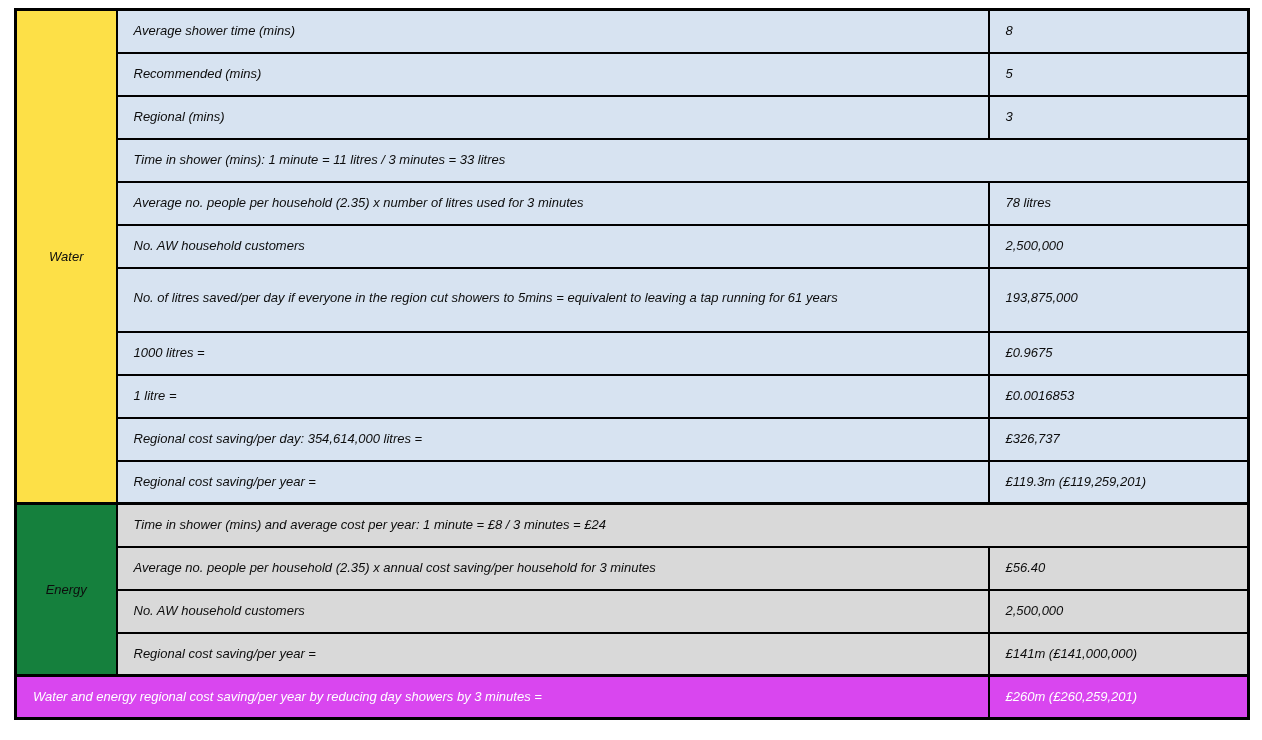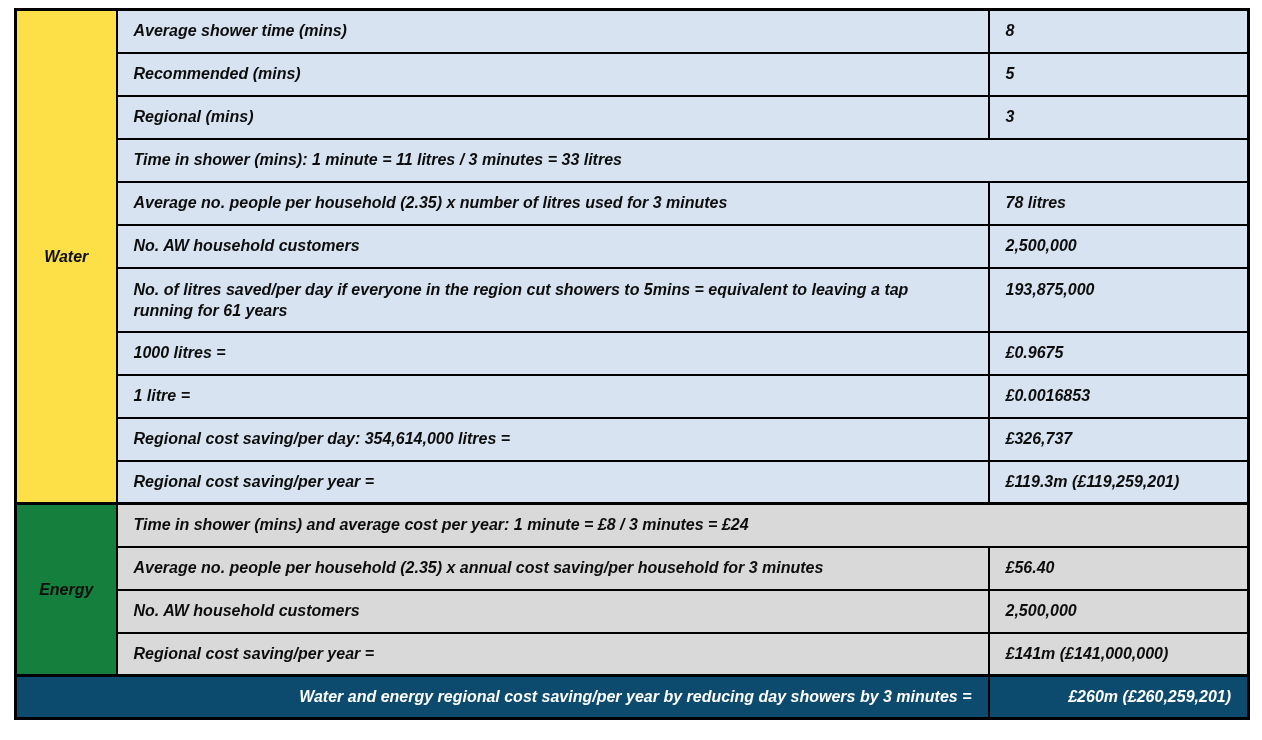--- a/index.html
+++ b/index.html
@@ -19,52 +19,51 @@
     left: 14px;
     top: 8px;
     width: 1233px;
     border-collapse: collapse;
     table-layout: fixed;
     border: 3px solid #000000;
   }
   table.savings td {
     border: 2px solid #000000;
     font-style: italic;
-    font-weight: 700;
-    font-size: 16px;
+    font-weight: 400;
+    font-size: 13px;
     line-height: 1.35;
     color: #0d0d0d;
     padding: 8px 16px;
     vertical-align: middle;
     overflow: hidden;
   }
   tr.r      { height: 43px; }
   tr.r-tall { height: 64px; }
-  tr.r-tall td { vertical-align: top; padding-top: 10px; }
+  tr.r-tall td { vertical-align: top; padding-top: 20px; }
 
   td.cell-water  { background: #d7e3f1; }
   td.cell-energy { background: #d9d9d9; }
 
   td.hdr {
     text-align: center;
     color: #ffffff;
     font-size: 15px;
     padding: 4px 4px;
     vertical-align: middle;
   }
   td.hdr-water  { background: #fde047; }
   td.hdr-energy { background: #15803d; }
 
   tr.section-top td { border-top: 3px solid #000000; }
 
   tr.footer td {
-    background: #0c4a6e;
+    background: #d946ef;
     color: #ffffff;
     border-top: 3px solid #000000;
-    text-align: right;
   }
 </style>
 </head>
 <body>
 
 <div class="canvas">
   <table class="savings">
     <colgroup>
       <col style="width:101px">
       <col style="width:872px">

